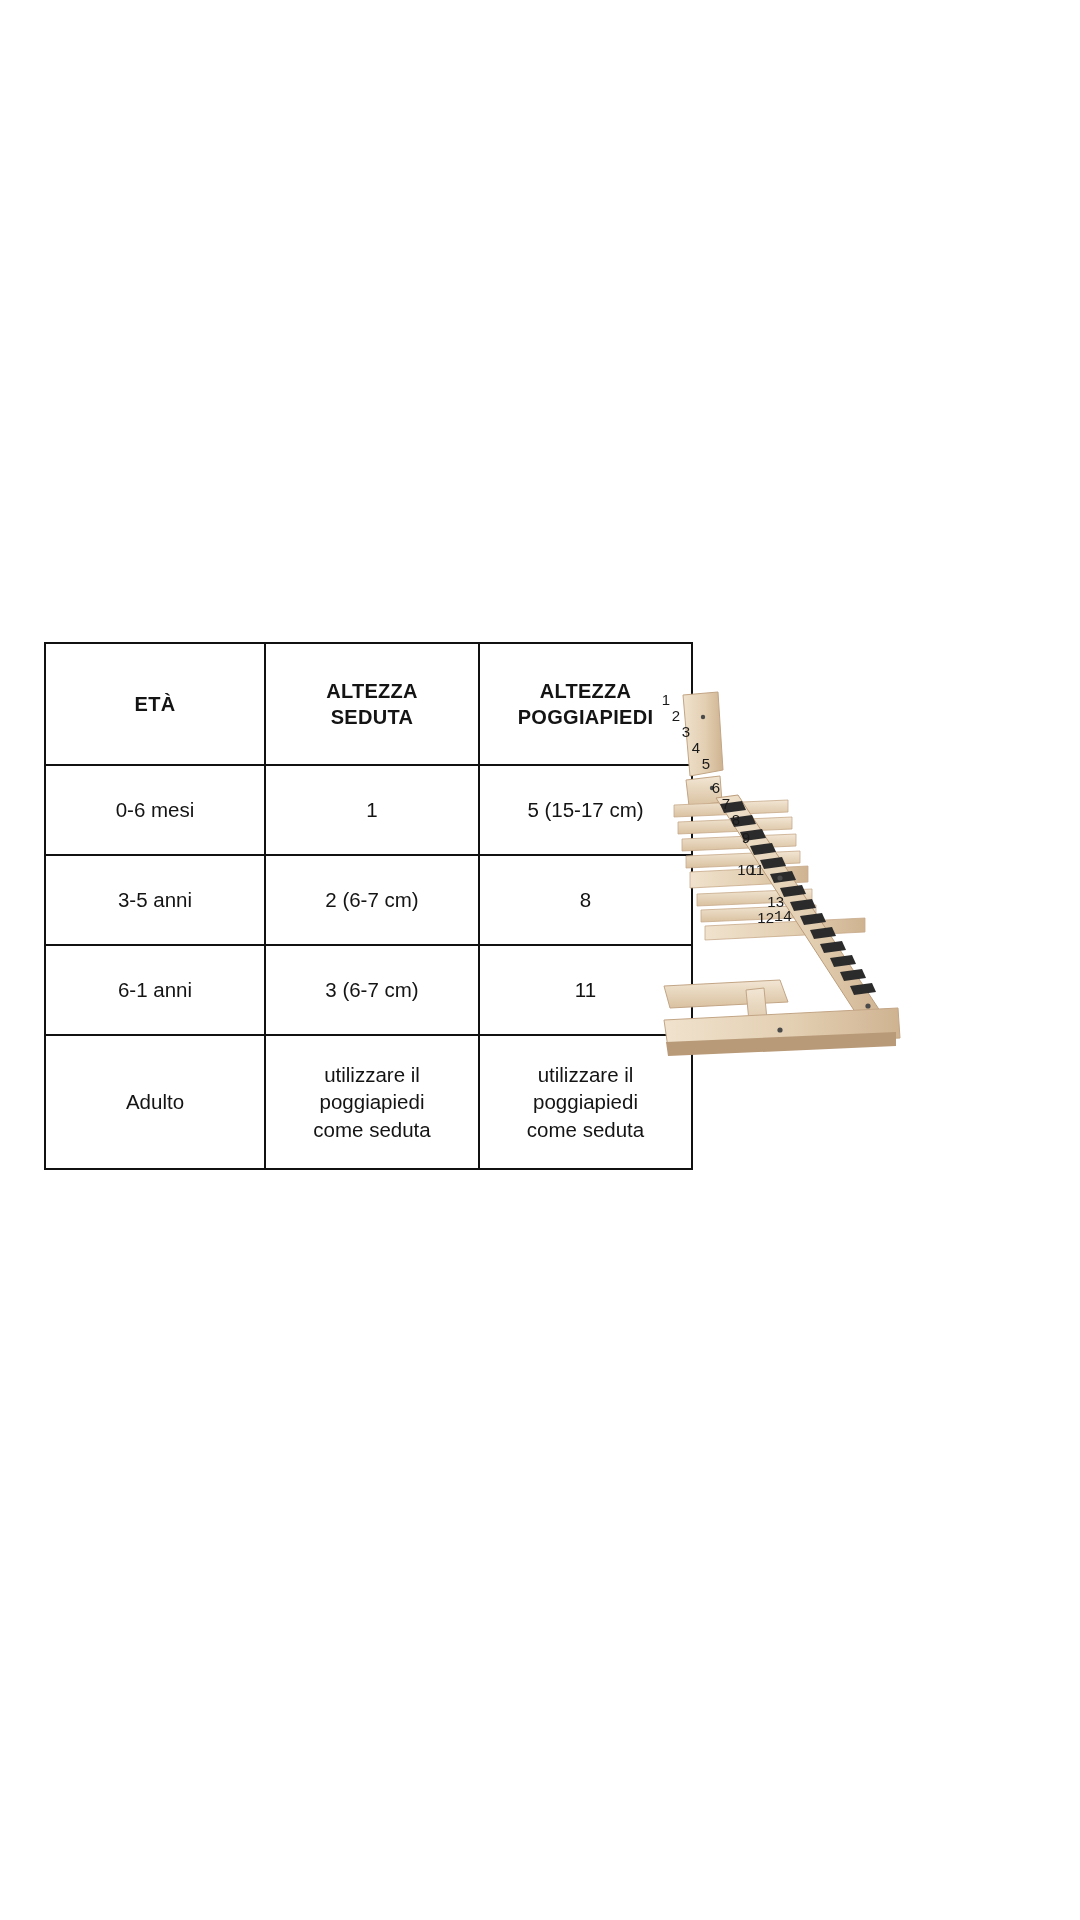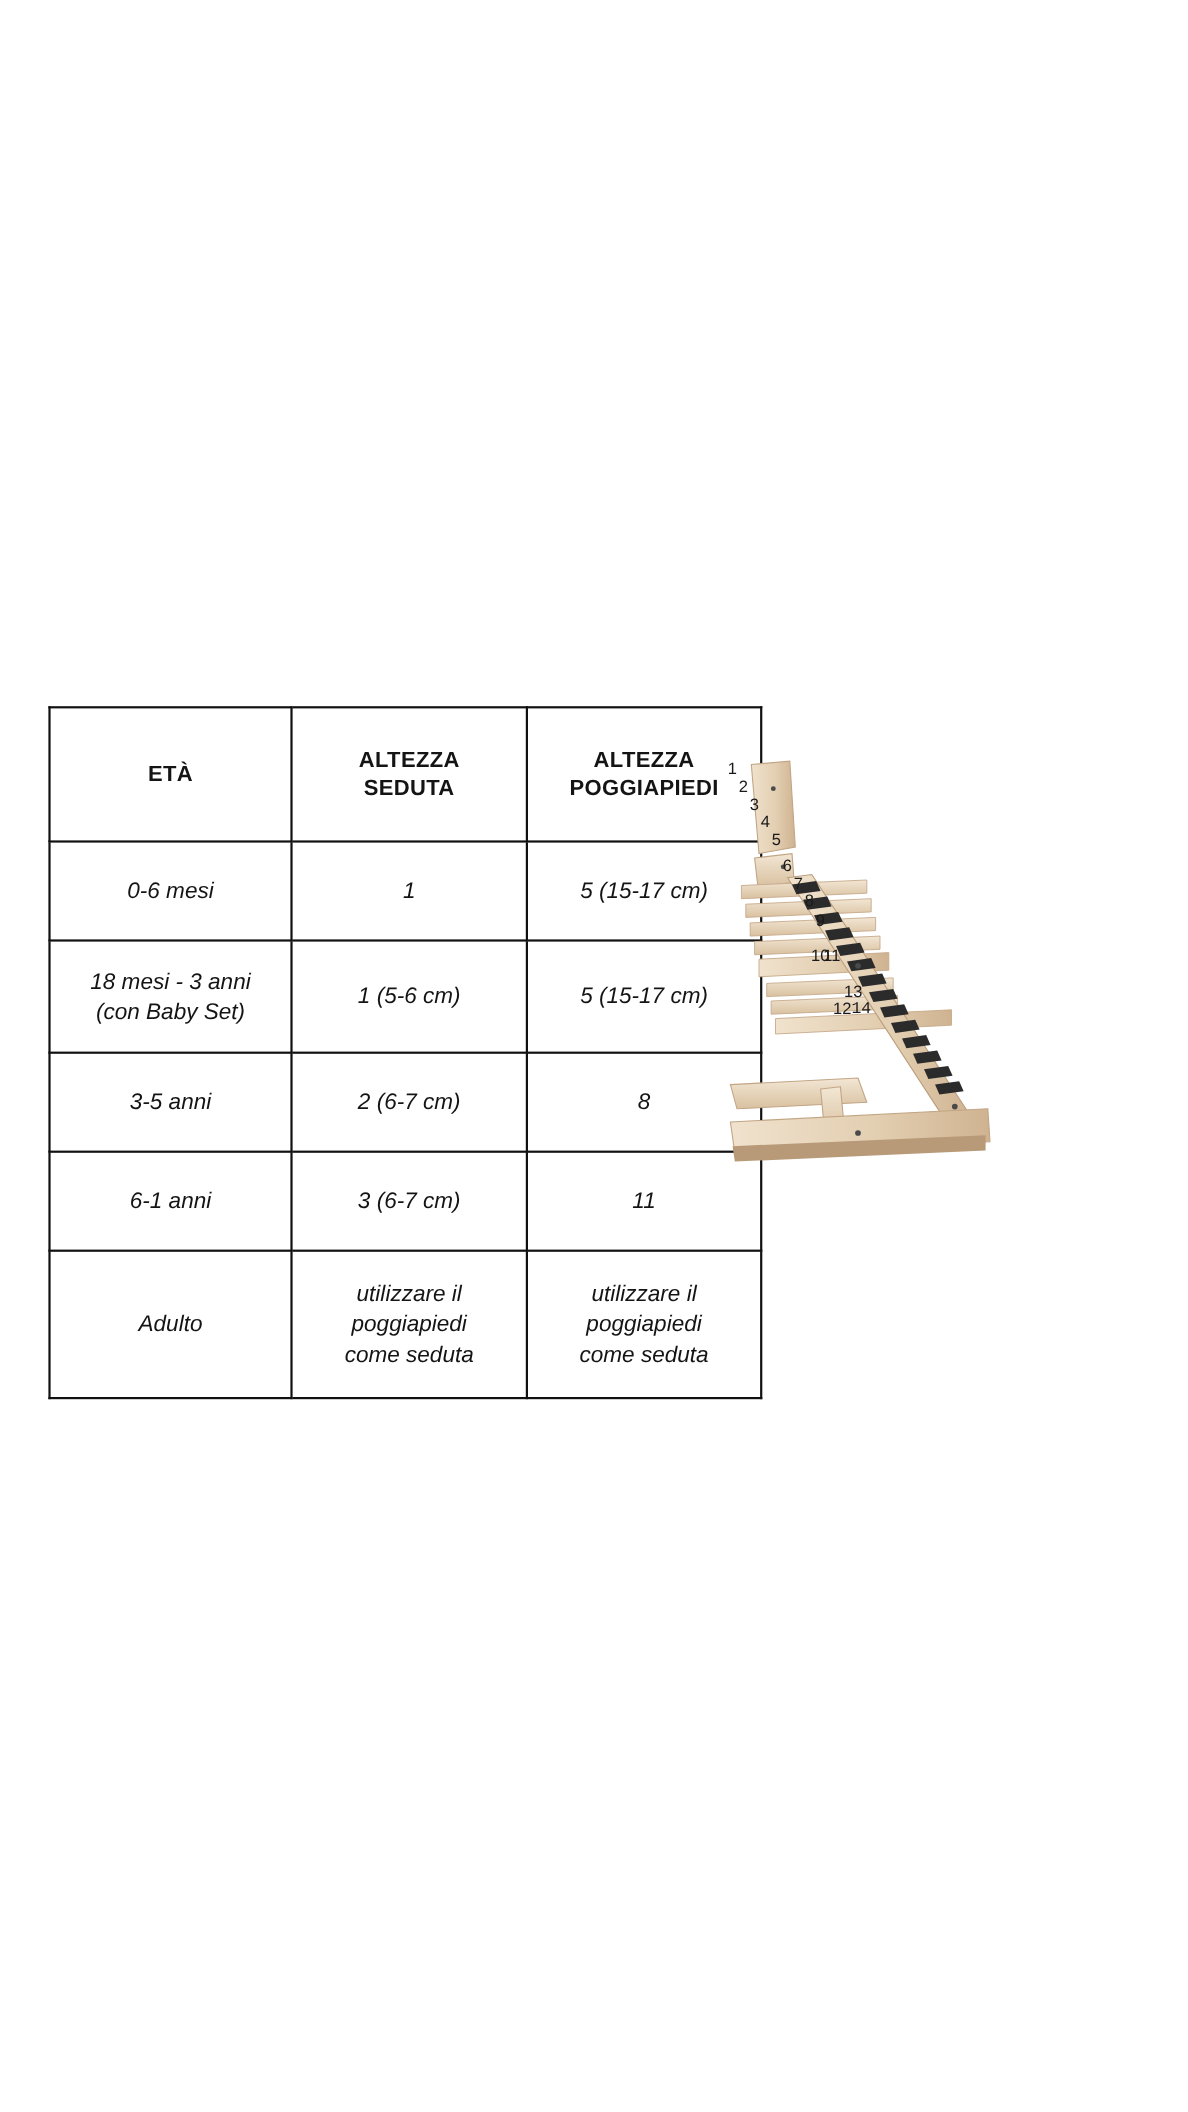--- a/index.html
+++ b/index.html
@@ -40,21 +40,20 @@
     color: #141414;
   }
   table.size-table thead th {
     font-weight: bold;
     font-size: 20px;
     letter-spacing: 0.3px;
     height: 108px;
   }
   table.size-table tbody td {
     height: 76px;
-    font-style: italic;
   }
   table.size-table tbody tr.tall td {
     height: 88px;
   }
   table.size-table tbody tr.adult td {
     height: 120px;
     border-radius: 19px;
   }
   .col-age   { width: 206px; }
   .col-seat  { width: 200px; }
@@ -100,32 +99,20 @@
         </th>
       </tr>
     </thead>
     <tbody>
       <tr>
         <td>
           <div>0-6 mesi</div>
         </td>
         <td>
           <div>1</div>
-        </td>
-        <td>
-          <div>5 (15-17 cm)</div>
-        </td>
-      </tr>
-      <tr class="tall">
-        <td>
-          <div>18 mesi - 3 anni</div>
-          <div>(con Baby Set)</div>
-        </td>
-        <td>
-          <div>1 (5-6 cm)</div>
         </td>
         <td>
           <div>5 (15-17 cm)</div>
         </td>
       </tr>
       <tr>
         <td>
           <div>3-5 anni</div>
         </td>
         <td>

